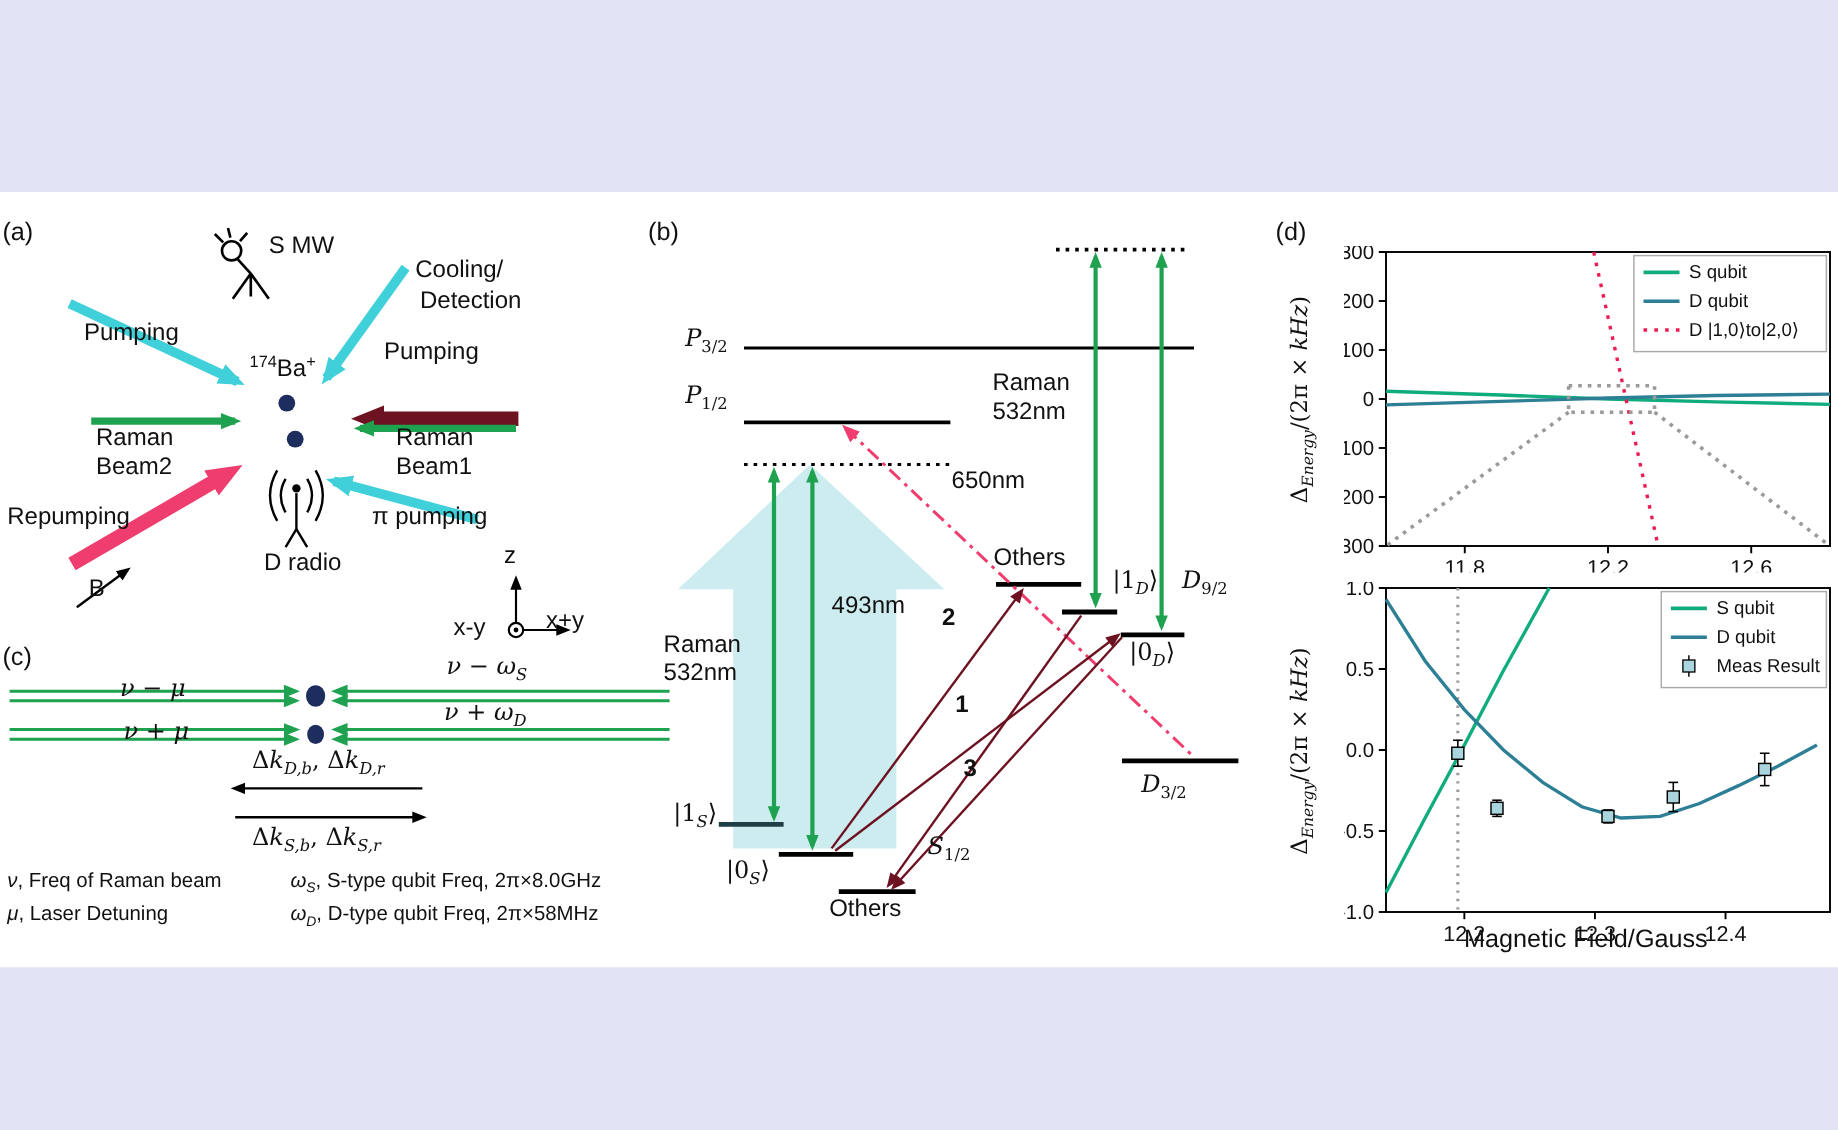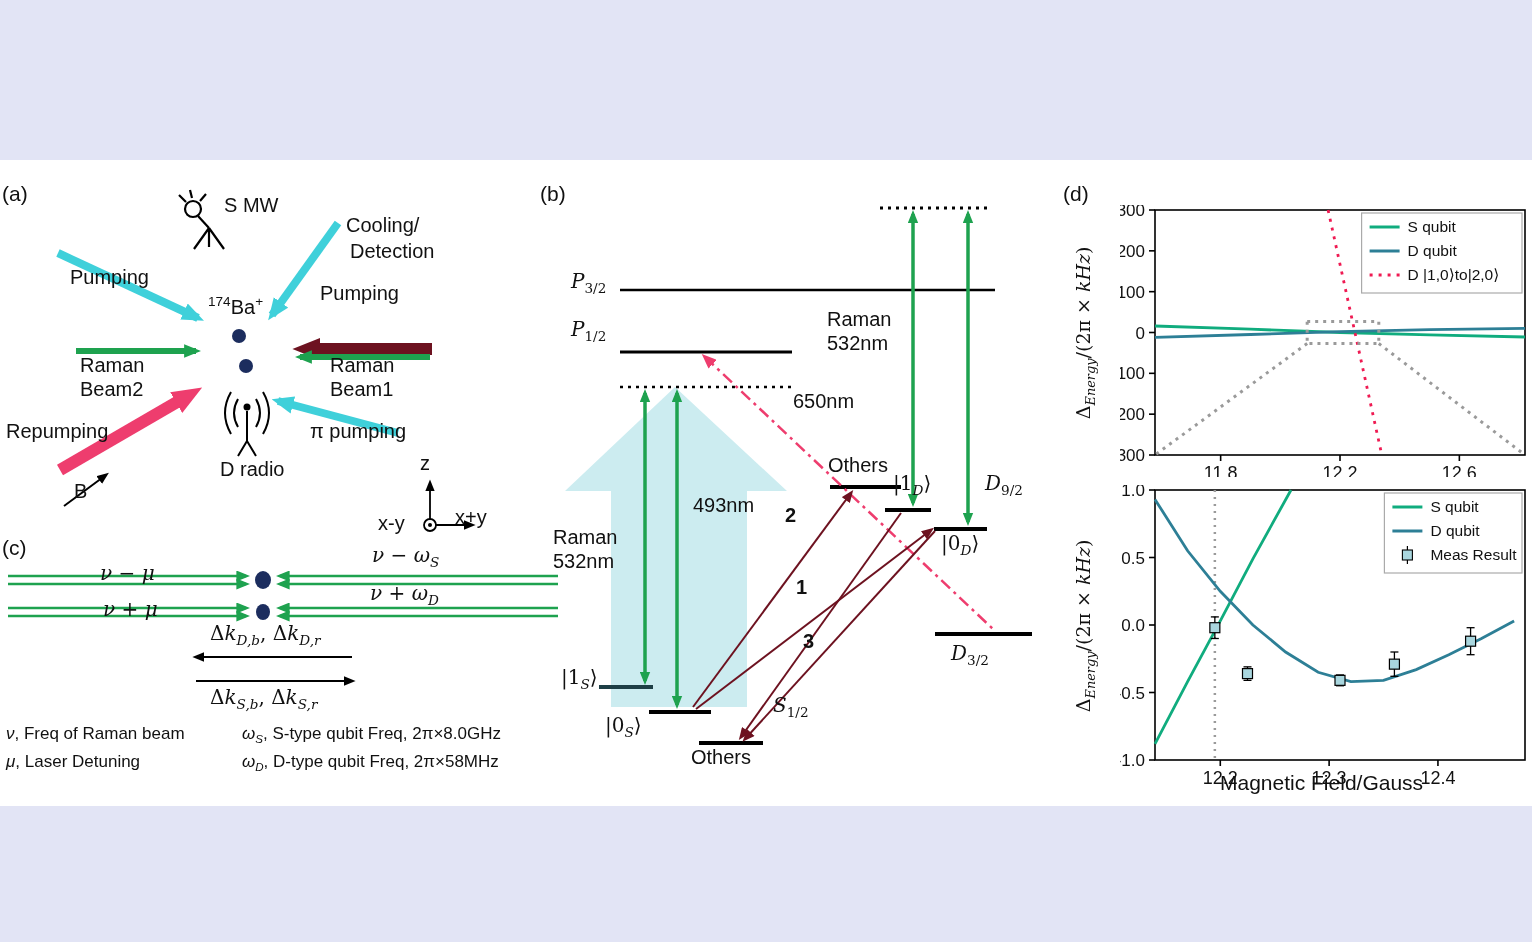--- a/index.html
+++ b/index.html
@@ -181,21 +181,21 @@
     <div class="lbl tag" style="left:5px;top:8px">(b)</div>
     <div class="lbl math" style="left:36px;top:96px"><i>P</i><sub>3/2</sub></div>
     <div class="lbl math" style="left:36px;top:144px"><i>P</i><sub>1/2</sub></div>
     <div class="lbl" style="left:18px;top:352px">Raman</div>
     <div class="lbl" style="left:18px;top:376px">532nm</div>
     <div class="lbl" style="left:158px;top:320px">493nm</div>
     <div class="lbl" style="left:258px;top:216px">650nm</div>
     <div class="lbl" style="left:292px;top:134px">Raman</div>
     <div class="lbl" style="left:292px;top:158px">532nm</div>
     <div class="lbl" style="left:293px;top:280px">Others</div>
-    <div class="lbl math" style="left:358px;top:298px">|1<sub><i>D</i></sub>⟩</div>
+    <div class="lbl math" style="left:392px;top:298px">|1<sub><i>D</i></sub>⟩</div>
     <div class="lbl math" style="left:450px;top:298px"><i>D</i><sub>9/2</sub></div>
     <div class="lbl math" style="left:406px;top:358px">|0<sub><i>D</i></sub>⟩</div>
     <div class="lbl math" style="left:416px;top:468px"><i>D</i><sub>3/2</sub></div>
     <div class="lbl math" style="left:26px;top:492px">|1<sub><i>S</i></sub>⟩</div>
     <div class="lbl math" style="left:70px;top:540px">|0<sub><i>S</i></sub>⟩</div>
     <div class="lbl math" style="left:238px;top:520px"><i>S</i><sub>1/2</sub></div>
     <div class="lbl" style="left:156px;top:572px">Others</div>
     <div class="lbl bold" style="left:250px;top:330px">2</div>
     <div class="lbl bold" style="left:261px;top:402px">1</div>
     <div class="lbl bold" style="left:268px;top:456px">3</div>

